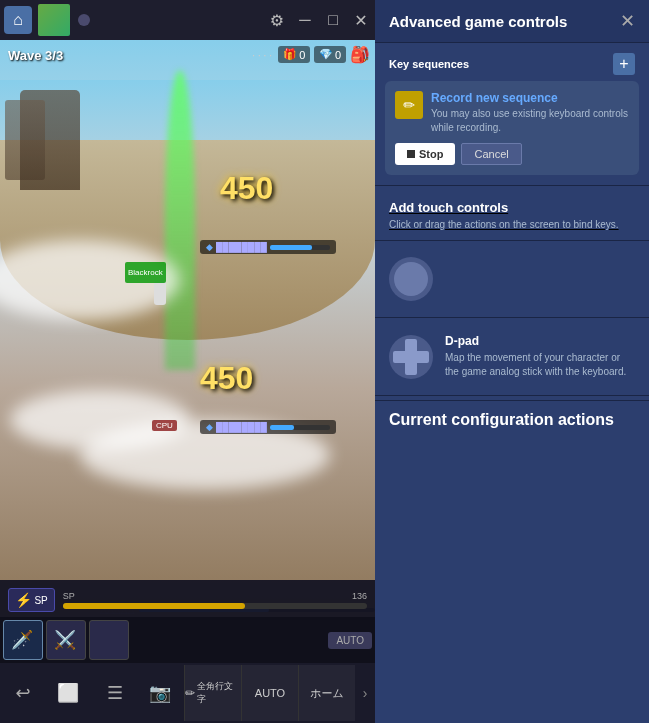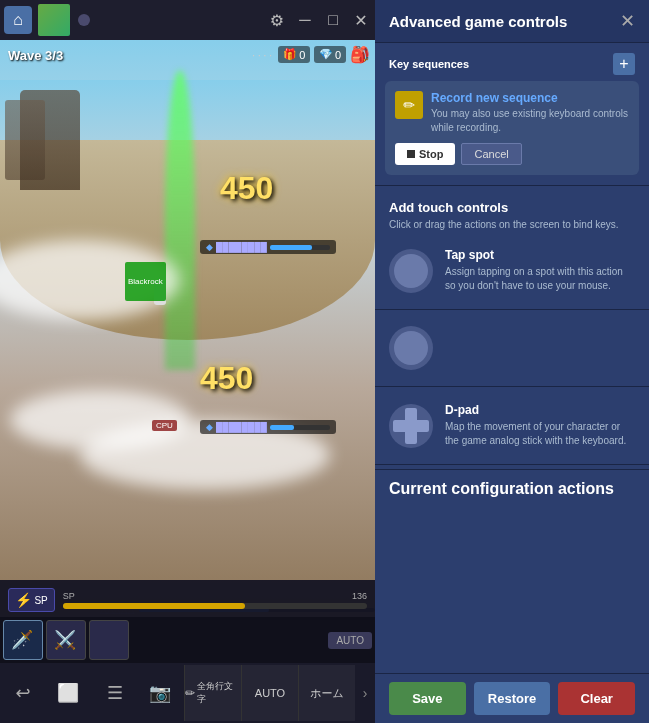--- a/index.html
+++ b/index.html
@@ -157,21 +157,21 @@
       background: #ddd;
       margin: 0 auto;
       border-radius: 3px;
     }
     .char-label {
       position: absolute;
       top: -18px; left: -15px;
       background: rgba(0,150,0,0.8);
       color: white;
       font-size: 8px;
-      padding: 15px 3px;
+      padding: 6px 3px;
       border-radius: 2px;
       white-space: nowrap;
     }
 
     .cpu-label {
       position: absolute;
       top: 380px; left: 152px;
       background: rgba(150,50,50,0.9);
       color: white;
       font-size: 8px;
@@ -397,20 +397,21 @@
     
     .divider {
       height: 1px;
       background: #1a2545;
       margin: 4px 0;
     }
 
     
     .touch-section-header {
       padding: 10px 14px 4px 14px;
+      text-decoration: underline;
     }
     .touch-section-title {
       color: white;
       font-size: 13px;
       font-weight: bold;
       margin-bottom: 3px;
     }
     .touch-section-desc {
       color: #aabbd0;
       font-size: 10px;
@@ -670,29 +671,20 @@
       </div>
     </div>
 
     <div class="divider"></div>
 
     <div class="touch-section-header">
       <div class="touch-section-title">Add touch controls</div>
       <div class="touch-section-desc">Click or drag the actions on the screen to bind keys.</div>
     </div>
 
-    <div class="control-item">
-      <div class="control-circle">
-        <div class="control-circle-inner"></div>
-      </div>
-      <div class="control-texts">
-        <div class="control-name">Tap spot</div>
-        <div class="control-desc">Assign tapping on a spot with this action so you don't have to use your mouse.</div>
-      </div>
-    </div>
 
     <div class="divider"></div>
 
     <div class="control-item">
       <div class="control-circle">
         <div class="control-circle-inner"></div>
       </div>
     </div>
 
     <div class="divider"></div>
@@ -710,18 +702,13 @@
       </div>
     </div>
 
     <div class="divider"></div>
 
     <div class="config-section">
       <div class="config-title">Current configuration actions</div>
     </div>
   </div>
 
-  <div id="action-bar">
-    <button class="action-btn btn-save">Save</button>
-    <button class="action-btn btn-restore">Restore</button>
-    <button class="action-btn btn-clear">Clear</button>
-  </div>
 </div>
 
 </body></html>

